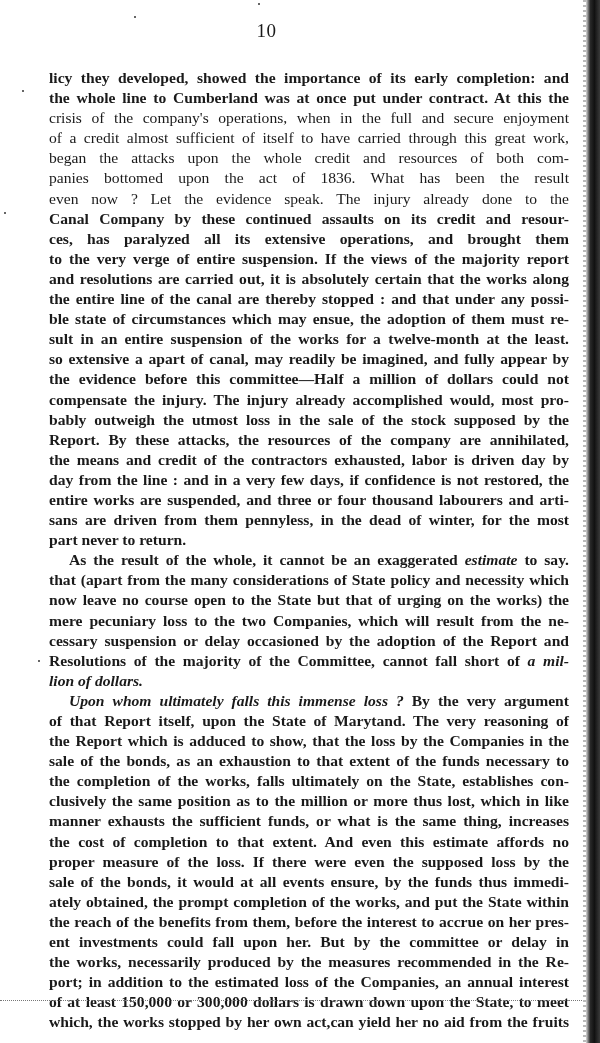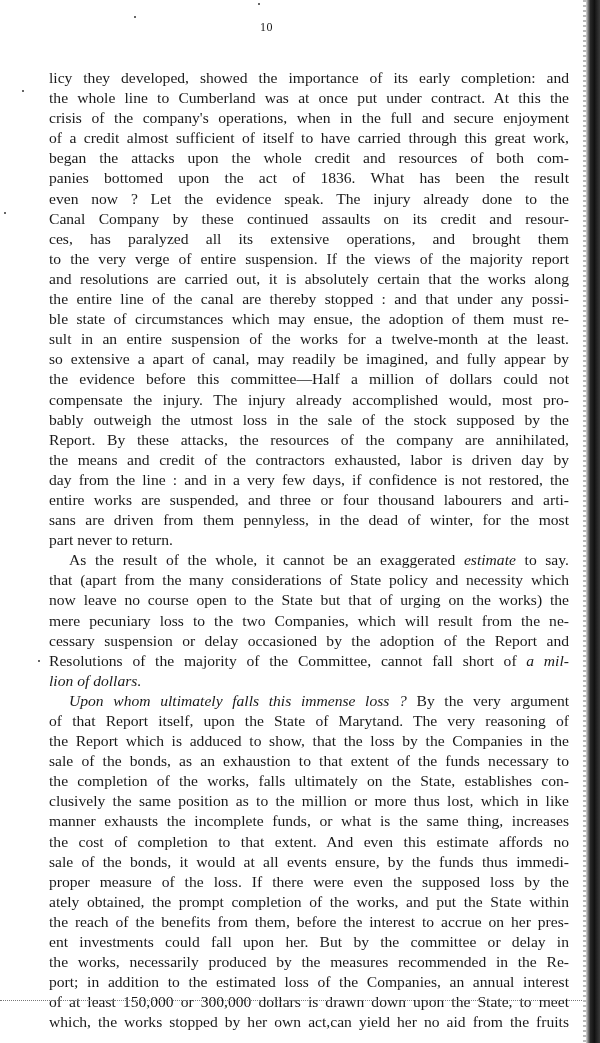--- a/index.html
+++ b/index.html
@@ -2,32 +2,32 @@
 <html><head>
 <meta charset="utf-8">
 <style>
   html, body { margin: 0; padding: 0; }
   body {
     width: 600px; height: 1043px; background: #ffffff; position: relative; overflow: hidden;
     font-family: "Liberation Serif", "DejaVu Serif", serif; color: #1a1a1a;
   }
   .page-number {
     position: absolute; top: 20px; left: 0; width: 533px; text-align: center;
-    font-size: 12px; font-weight: normal; letter-spacing: 0.5px;
+    font-size: 19px; font-weight: normal; letter-spacing: 0.5px;
   }
   .text-column {
     position: absolute; top: 68px; left: 49px; width: 520px;
   }
   .line {
     display: block; white-space: nowrap; font-size: 15.6px; line-height: 20.1px;
     text-align: justify; text-align-last: justify; height: 20.1px; overflow: visible;
   }
   .line.last { text-align-last: left; }
   .line.indent { padding-left: 20px; }
-  .line.bold { font-weight: normal; }
+  .line.bold { font-weight: bold; }
   .line em { font-style: italic; }
   .binding-strip {
     position: absolute; top: 0; right: 0; width: 14px; height: 1043px;
     background: linear-gradient(90deg, #d8d8d8 0%, #2a2a2a 30%, #111 60%, #3a3a3a 100%);
   }
   .binding-edge {
     position: absolute; top: 0; right: 14px; width: 3px; height: 1043px;
     background: repeating-linear-gradient(180deg, #bbb 0 2px, #fff 2px 5px);
   }
   .dotted-rule {
@@ -72,24 +72,24 @@
     <span class="line bold">mere pecuniary loss to the two Companies, which will result from the ne-</span>
     <span class="line bold">cessary suspension or delay occasioned by the adoption of the Report and</span>
     <span class="line bold">Resolutions of the majority of the Committee, cannot fall short of <em>a mil-</em></span>
     <span class="line bold last"><em>lion of dollars.</em></span>
     <span class="line bold indent"><em>Upon whom ultimately falls this immense loss ?</em>  By the very argument</span>
     <span class="line bold">of that Report itself, upon the State of Marytand.  The very reasoning of</span>
     <span class="line bold">the Report which is adduced to show, that the loss by the Companies in the</span>
     <span class="line bold">sale of the bonds, as an exhaustion to that extent of the funds necessary to</span>
     <span class="line bold">the completion of the works, falls ultimately on the State, establishes con-</span>
     <span class="line bold">clusively the same position as to the million or more thus lost, which in like</span>
-    <span class="line bold">manner exhausts the incomplete funds, or what is the same thing, increases</span>
+    <span class="line bold">manner exhausts the sufficient funds, or what is the same thing, increases</span>
     <span class="line bold">the cost of completion to that extent.  And even this estimate affords no</span>
+    <span class="line bold">proper measure of the loss.  If there were even the supposed loss by the</span>
     <span class="line bold">sale of the bonds, it would at all events ensure, by the funds thus immedi-</span>
-    <span class="line bold">proper measure of the loss.  If there were even the supposed loss by the</span>
     <span class="line bold">ately obtained, the prompt completion of the works, and put the State within</span>
     <span class="line bold">the reach of the benefits from them, before the interest to accrue on her pres-</span>
     <span class="line bold">ent investments could fall upon her.  But by the committee or delay in</span>
     <span class="line bold">the works, necessarily produced by the measures recommended in the Re-</span>
     <span class="line bold">port; in addition to the estimated loss of the Companies, an annual interest</span>
     <span class="line bold">of at least 150,000 or 300,000 dollars is drawn down upon the State, to meet</span>
     <span class="line bold">which, the works stopped by her own act,can yield her no aid from the fruits</span>
   </div>
 
 <div class="dotted-rule"></div>

